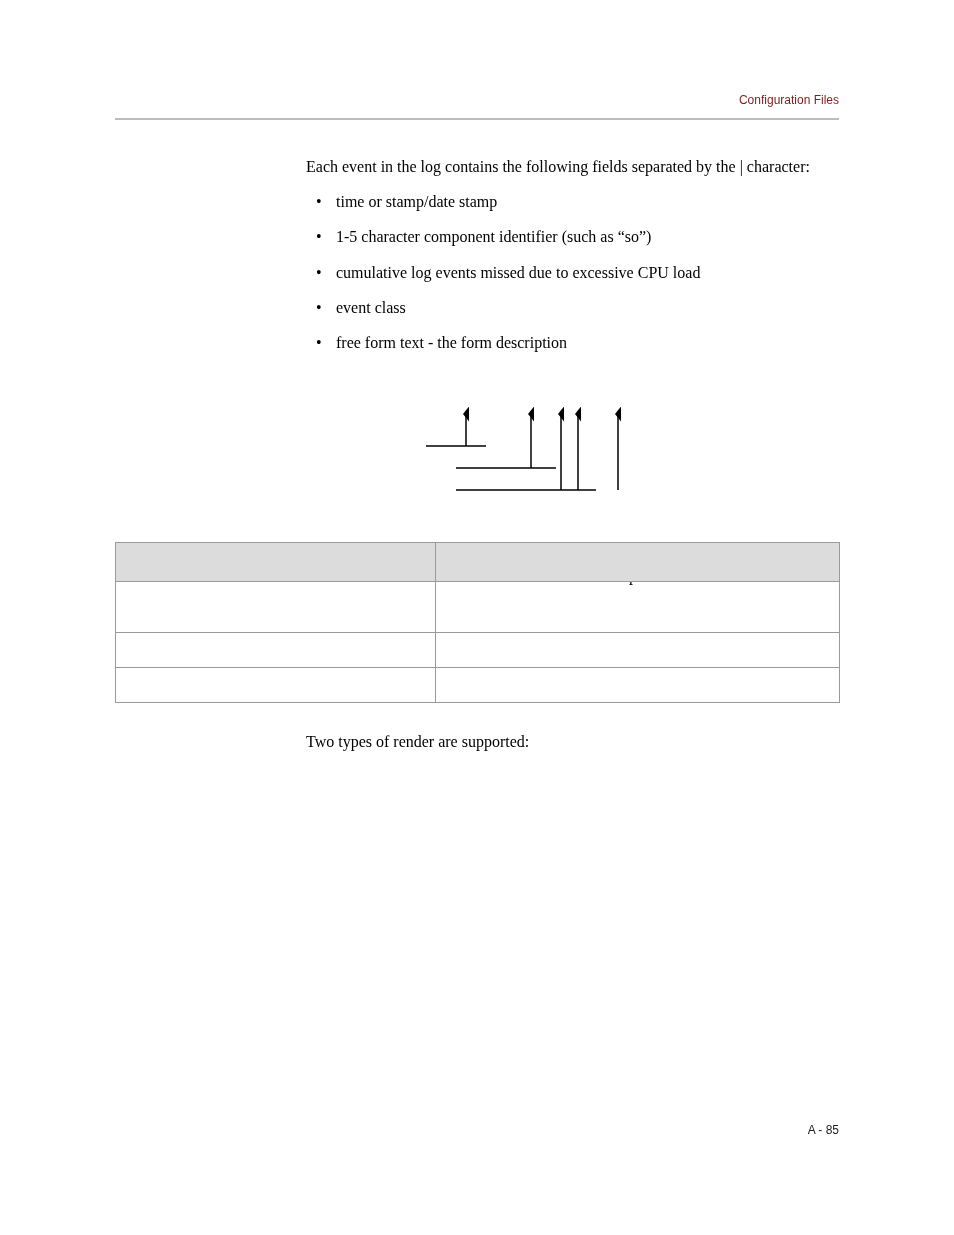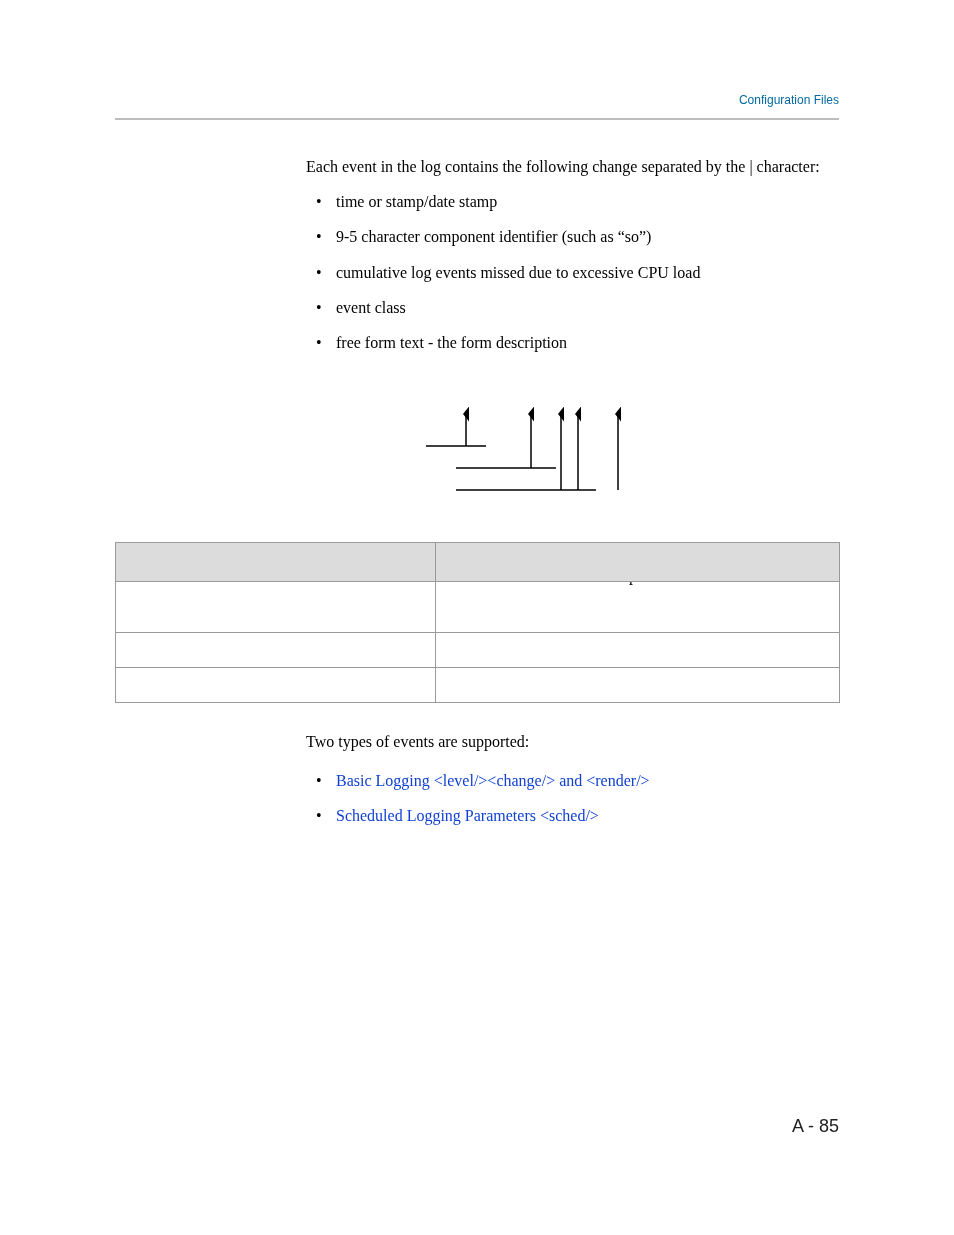--- a/index.html
+++ b/index.html
@@ -18,21 +18,21 @@
     position: relative;
     width: 954px;
     height: 1235px;
   }
   .running-head {
     position: absolute;
     top: 92px;
     right: 115px;
     font-family: Verdana, Geneva, sans-serif;
     font-size: 12px;
-    color: #0369a1;
+    color: #7f1d1d;
     margin-left: 23px;
   }
   .hr-top {
     position: absolute;
     top: 118px;
     left: 115px;
     width: 724px;
     height: 0;
     border-top: 2px solid #bdbdbd;
   }
@@ -97,38 +97,38 @@
     position: absolute;
     top: 714px;
     left: 306px;
     width: 534px;
   }
   .footer {
     position: absolute;
     bottom: 96px;
     right: 115px;
     font-family: Verdana, Geneva, sans-serif;
-    font-size: 18px;
+    font-size: 12px;
     color: #222;
   }
 </style>
 </head>
 <body>
 
 <div class="page">
 
   <div class="running-head">Configuration Files</div>
   <div class="hr-top"></div>
 
   <div class="body">
-    <p class="para">Each event in the log contains the following change separated by the | character:</p>
+    <p class="para">Each event in the log contains the following fields separated by the | character:</p>
 
     <ul class="bullets">
       <li>time or stamp/date stamp</li>
-      <li>9-5 character component identifier (such as “so”)</li>
+      <li>1-5 character component identifier (such as “so”)</li>
       <li>cumulative log events missed due to excessive CPU load</li>
       <li>event class</li>
       <li>free form text - the form description</li>
     </ul>
 
     
     <svg class="diagram" viewBox="0 0 260 120" aria-hidden="true">
       <defs>
         <marker id="ah" markerWidth="10" markerHeight="10" refX="5" refY="2" orient="auto">
           <path d="M0,4 L5,0 L10,4 Z" fill="#000"></path>
@@ -173,25 +173,17 @@
         </tr>
         <tr class="r3">
           <td></td>
           <td></td>
         </tr>
       </tbody>
     </table>
   </div>
 
   <div class="after-table">
-    <p class="para">Two types of events are supported:</p>
-    <ul class="bullets">
-      <li>
-        <span class="link">Basic Logging &lt;level/&gt;&lt;change/&gt; and &lt;render/&gt;</span>
-      </li>
-      <li>
-        <span class="link">Scheduled Logging Parameters &lt;sched/&gt;</span>
-      </li>
-    </ul>
+    <p class="para">Two types of render are supported:</p>
   </div>
 
   <div class="footer">A - 85</div>
 </div>
 
 </body></html>

